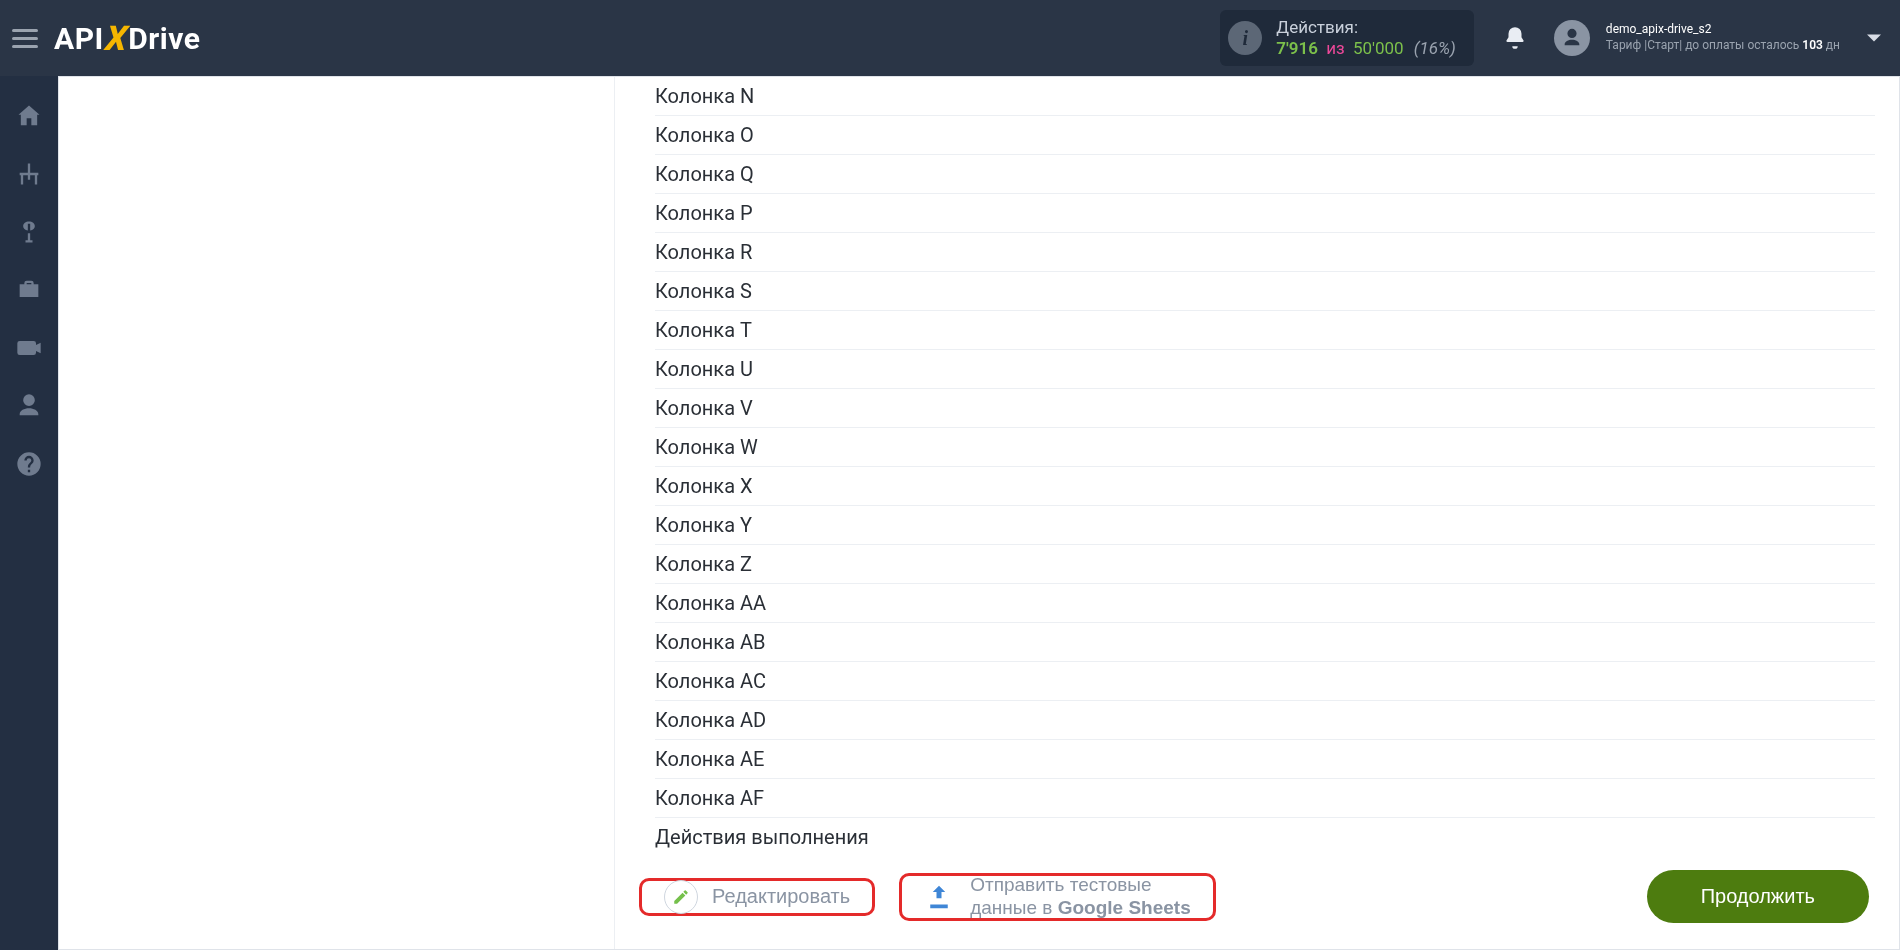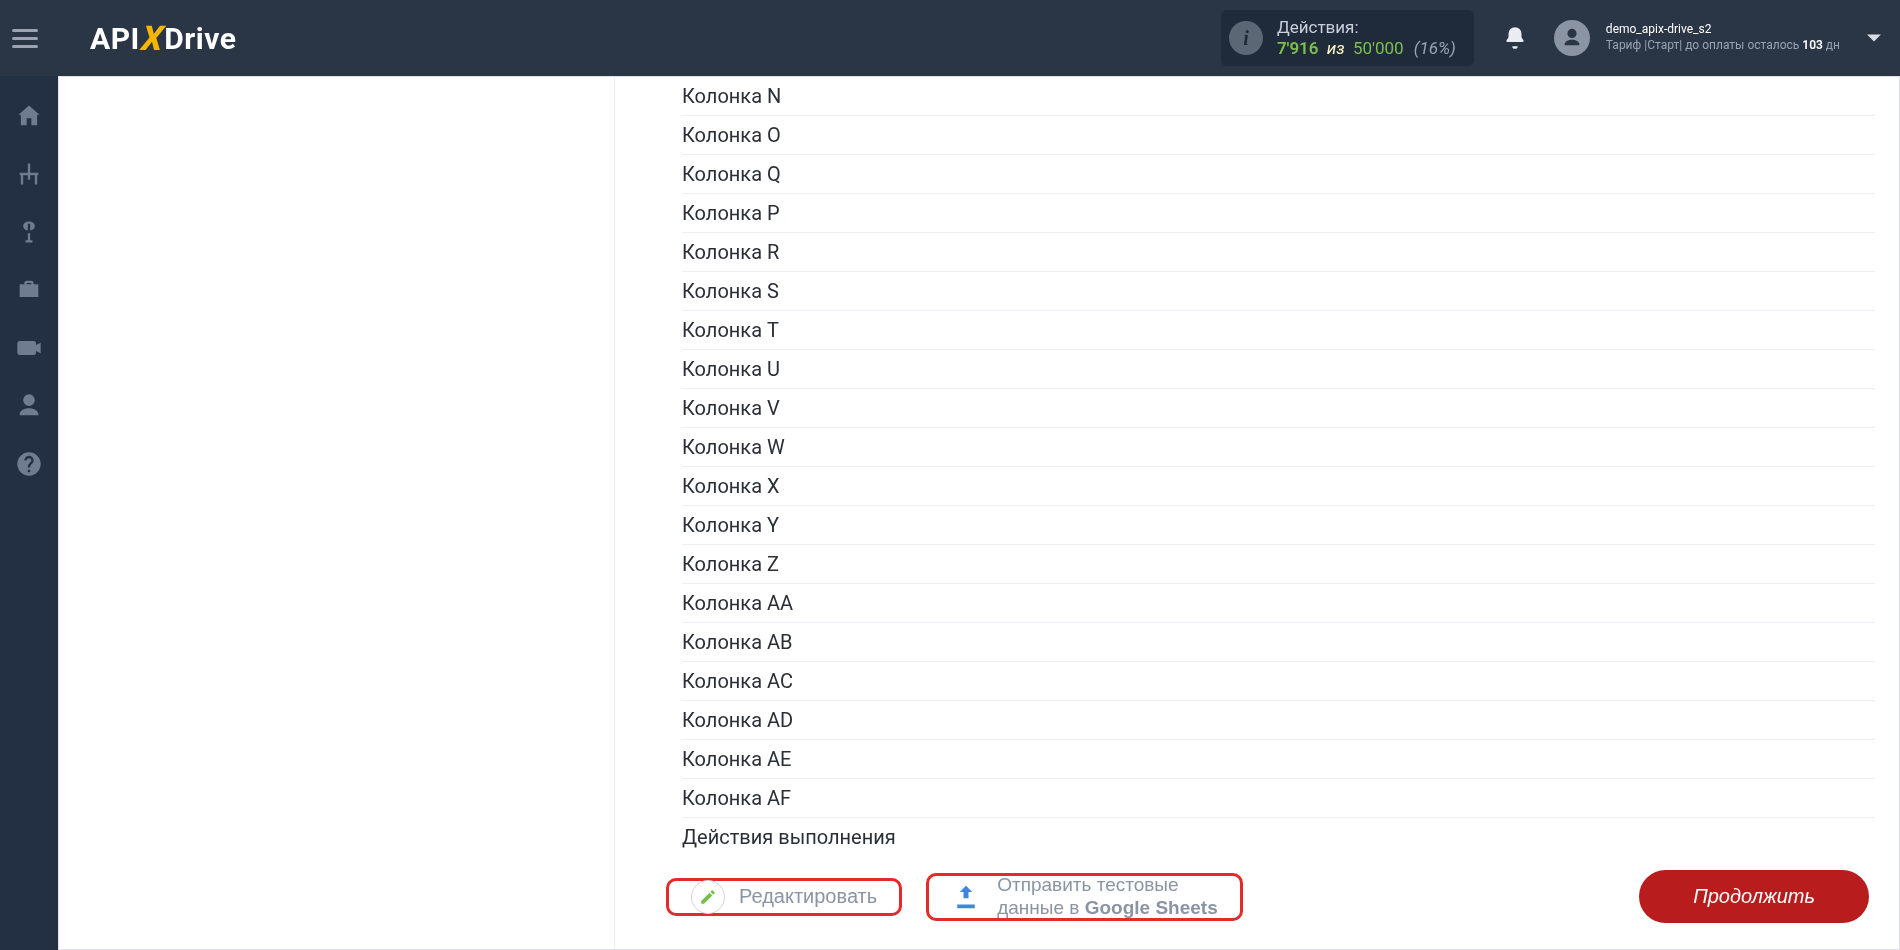--- a/index.html
+++ b/index.html
@@ -19,21 +19,21 @@
     background: #2a3546;
     display: flex;
     align-items: center;
     padding: 0 12px 0 10px;
     z-index: 100;
     color: #fff;
   }
   .hamburger { width: 30px; height: 30px; display: flex; flex-direction: column; justify-content: center; gap: 5px; cursor: pointer; padding: 0 2px; }
   .hamburger span { height: 3px; background: #9aa3af; border-radius: 2px; }
   .logo { display: flex; align-items: center; margin-left: 14px; font-weight: 700; font-size: 30px; letter-spacing: .5px; }
-  .logo .api { color: #fff; margin-left: 36px; }
+  .logo .api { color: #fff; }
   .logo .x { color: #f6b600; font-style: italic; font-weight: 800; font-size: 34px; margin: 0 1px 0 2px; transform: skewX(-6deg); display:inline-block;}
   .logo .drive { color: #fff; }
 
   .top-spacer { flex: 1; }
 
   .actions-pill {
     background: #1f2a3a;
     border-radius: 6px;
     height: 56px;
     display: flex;
@@ -45,21 +45,21 @@
   .pill-info-icon {
     width: 34px; height: 34px; border-radius: 50%;
     background: #5c6776;
     display: inline-flex; align-items: center; justify-content: center;
     color: #1f2a3a; font-weight: 800; font-family: Georgia, serif; font-style: italic; font-size: 20px;
   }
   .pill-text { line-height: 1.25; font-size: 17px; }
   .pill-title { color: #c9d0db; }
   .pill-line2 { }
   .pill-used { color: #7cc04b; font-weight: 600; margin-top: 36px; }
-  .pill-iz { color: #fef9c3; font-style: italic; margin: 0 4px; }
+  .pill-iz { color: #ec4899; margin: 0 4px; }
   .pill-total { color: #7cc04b; }
   .pill-pct { color: #9aa3af; font-style: italic; margin-left: 6px; }
 
   .bell { width: 26px; height: 26px; margin-right: 26px; color: #e9edf3; }
   .avatar {
     width: 36px; height: 36px; border-radius: 50%;
     background: #8a94a3;
     display:inline-flex; align-items:center; justify-content:center;
     margin-right: 16px;
   }
@@ -96,21 +96,20 @@
     left: 0px; right: 0px;
     top: 0; bottom: 0;
     background: #ffffff;
     border: 1px solid #dfe3e9;
   }
 
   
   .inner {
     display: flex;
     height: 100%;
-    gap: 27px;
   }
   .col-left {
     width: 556px;   
     border-right: 1px solid #eceff3;
     height: 100%;
   }
   .col-main {
     flex: 1;
     position: relative;
     height: 100%;
@@ -174,27 +173,26 @@
   .btn-upload .up-icon { width: 30px; height: 30px; color: #3f86d6; }
   .btn-upload .utext { text-align: left; font-size: 19px; line-height: 1.2; }
   .btn-upload .utext b { color: #8a94a3; }
 
   .footer-spacer { flex: 1; }
 
   .btn-continue {
     height: 53px;
     padding: 0 54px;
     border-radius: 28px;
-    background: #b91c1c;
+    background: #4d7c0f;
     color: #fff;
     border: none;
     font-size: 20px;
     cursor: pointer;
     margin-right: 6px;
-    font-style: italic;
   }
 
 </style>
 </head>
 <body>
 
 <div class="topbar">
   <div class="hamburger">
     <span></span>
       <span></span>

